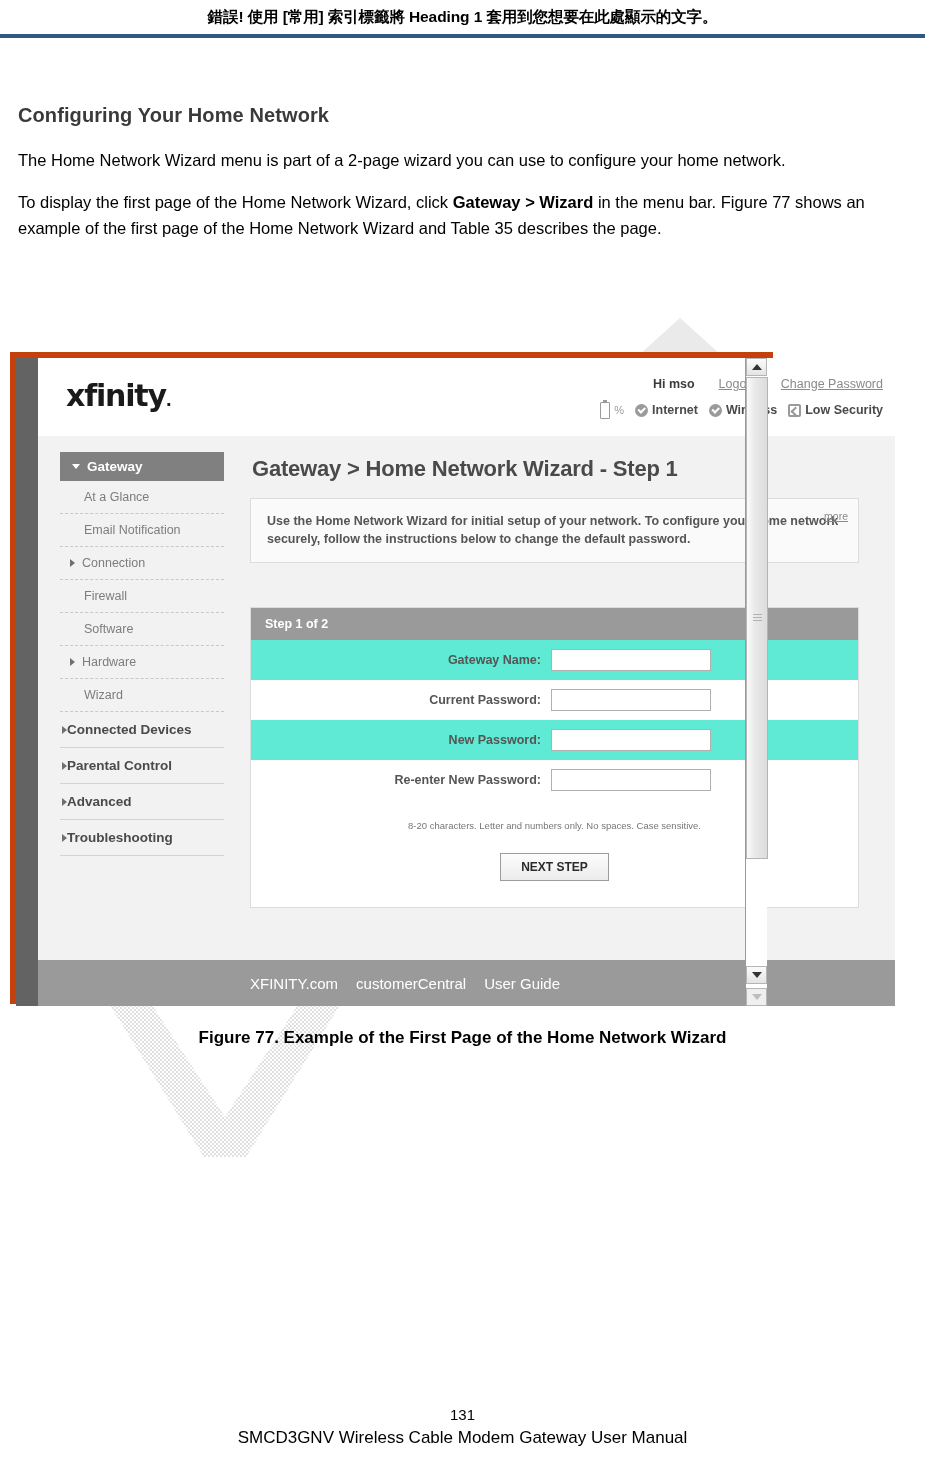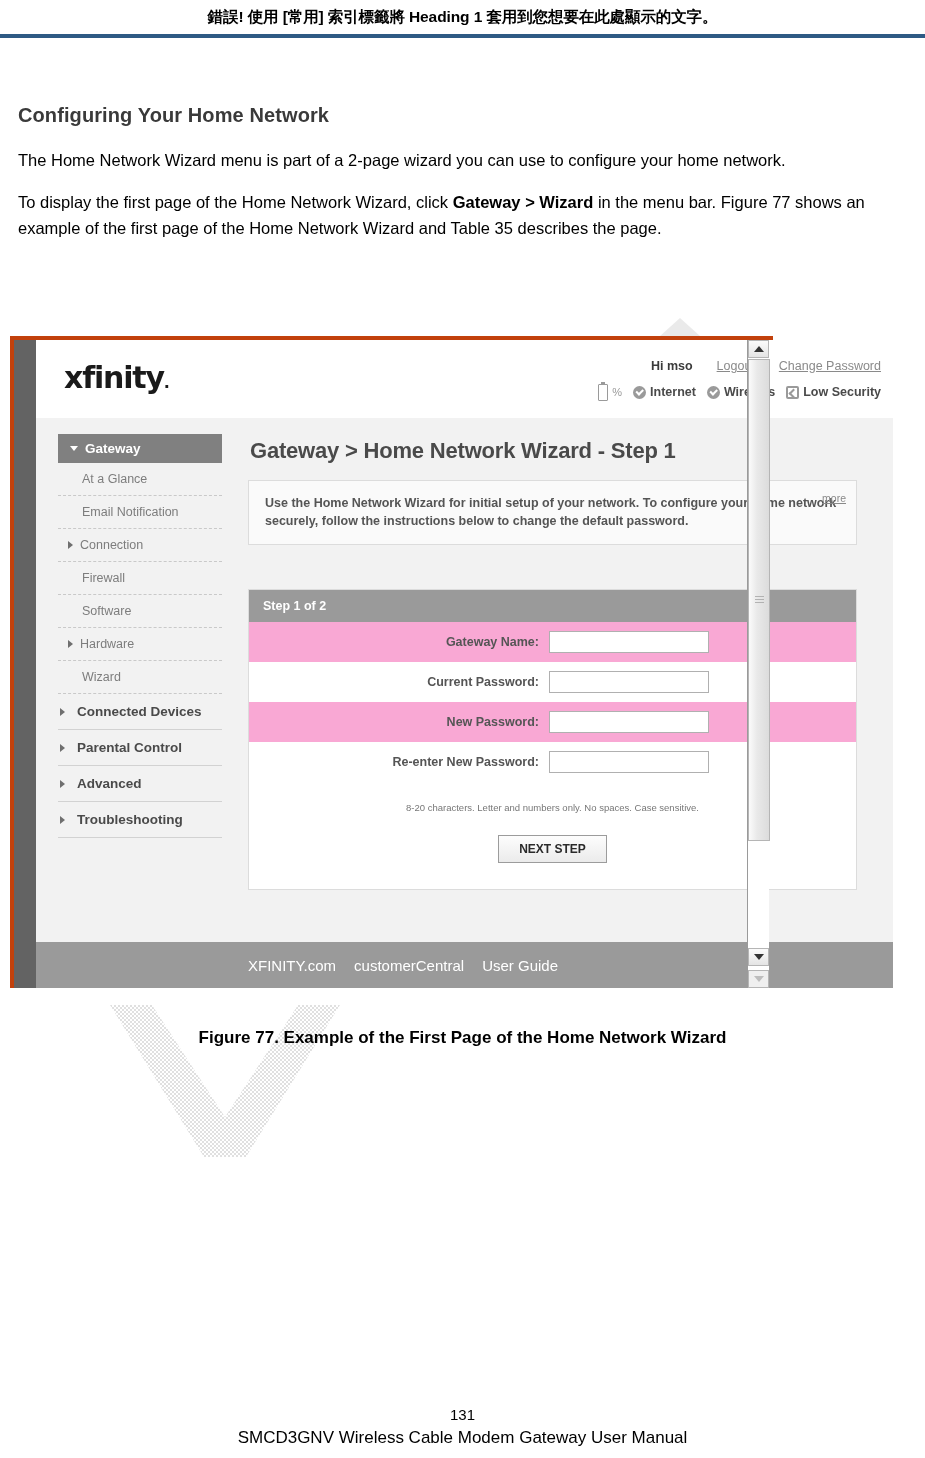--- a/index.html
+++ b/index.html
@@ -83,24 +83,24 @@
   .wm-v {
     position: absolute;
     left: 0; top: 0;
     width: 230px; height: 160px;
   }
 
   
   .figure {
     position: absolute;
     left: 10px;
-    top: 336px;
+    top: 352px;
     width: 763px;
     height: 652px;
-    border: 4px solid #c2410c;
+    border: 6px solid #c2410c;
     box-sizing: border-box;
     background: #ffffff;
   }
   .browser {
     position: absolute;
     left: 0; top: 0;
     width: 879px;
     height: 648px;
     display: flex;
   }
@@ -266,21 +266,21 @@
   }
   .nav-sub.indent { padding-left: 24px; }
   .nav-main {
     font-size: 13.5px;
     font-weight: bold;
     color: #4a4a4a;
     padding: 10px 4px 10px 2px;
     border-bottom: 1px solid #d2d2d2;
     display: flex;
     align-items: center;
-    gap: 12px;
+    gap: 0;
     cursor: pointer;
   }
 
   
   .main {
     flex: 1 1 auto;
     padding: 20px 36px 0 6px;
     min-width: 0;
     box-sizing: border-box;
   }
@@ -329,21 +329,21 @@
     font-size: 12.5px;
     font-weight: bold;
     color: #2b2b2b;
     padding: 14px 14px 14px 14px;
   }
   .frow {
     display: flex;
     align-items: center;
     padding: 9px 0;
   }
-  .frow.alt { background: #f9a8d4; }
+  .frow.alt { background: #5eead4; }
   .flabel {
     width: 300px;
     flex: 0 0 300px;
     text-align: right;
     padding-right: 10px;
     box-sizing: border-box;
     font-size: 12.5px;
     font-weight: bold;
     color: #555555;
   }

